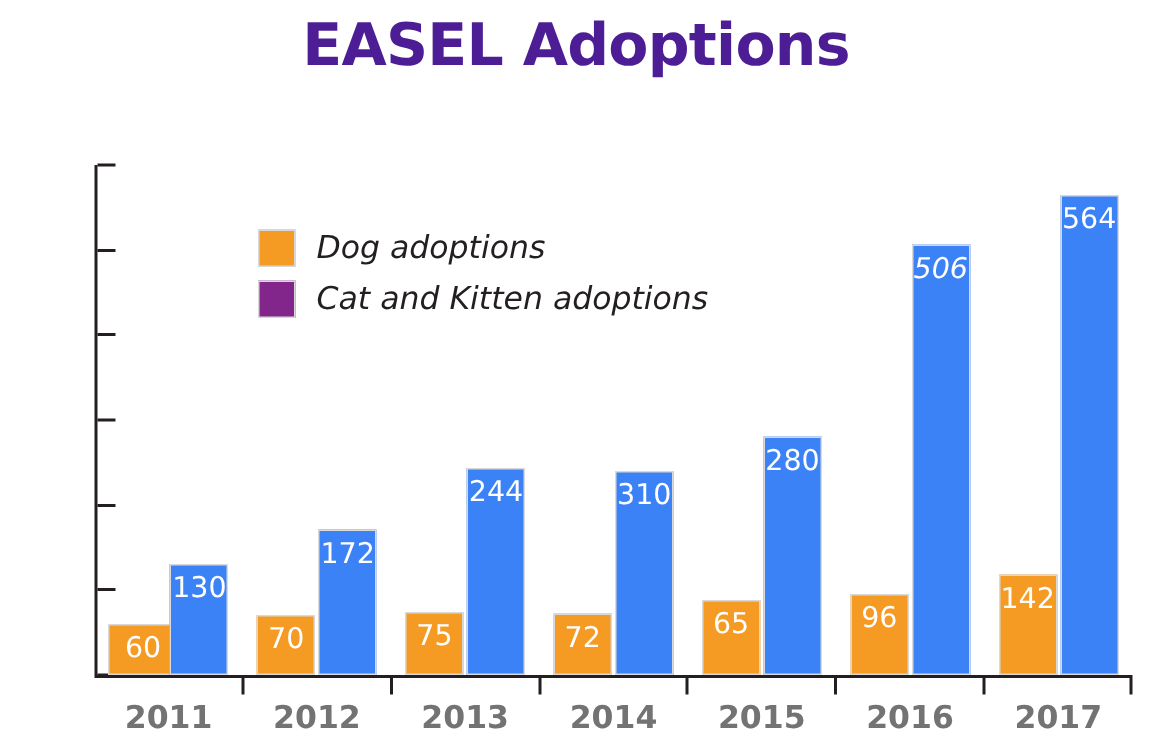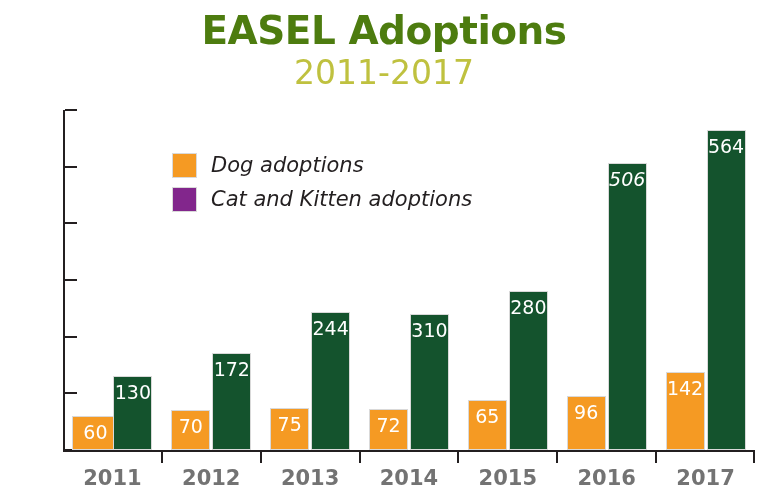--- a/index.html
+++ b/index.html
@@ -20,21 +20,21 @@
     position: absolute;
     left: 0;
     top: 8px;
     width: 768px;
     text-align: center;
   }
   #chart-title {
     font-family: "DejaVu Sans", sans-serif;
     font-size: 39px;
     font-weight: bold;
-    color: #4d7c0f;
+    color: #4c1d95;
     letter-spacing: -0.5px;
     line-height: 46px;
     white-space: nowrap;
   }
   #chart-subtitle {
     font-family: "DejaVu Sans", sans-serif;
     font-size: 33px;
     font-weight: normal;
     color: #bfc13f;
     line-height: 38px;
@@ -85,21 +85,21 @@
   .bar {
     position: absolute;
     bottom: 0;
     box-sizing: border-box;
   }
   .bar.dog {
     background: #f59a23;
     border: 1px solid #d9d9d9;
   }
   .bar.cat {
-    background: #14532d;
+    background: #3b82f6;
     border: 1px solid #d9d9d9;
   }
   .bar-value {
     position: absolute;
     top: 4px;
     left: 0;
     width: 100%;
     text-align: center;
     font-family: "DejaVu Sans", sans-serif;
     font-size: 19px;
@@ -146,21 +146,20 @@
     font-size: 21px;
     color: #231f20;
     white-space: nowrap;
   }
 </style>
 </head>
 <body>
 
 <div id="title-block">
   <div id="chart-title">EASEL Adoptions</div>
-  <div id="chart-subtitle">2011-2017</div>
 </div>
 
 <div id="plot-area">
   <div id="y-axis-line"></div>
   <div id="x-axis-line"></div>
   <div id="y-ticks">
       <div class="y-tick" style="top: 339px;"></div>
       <div class="y-tick" style="top: 282.333px;"></div>
       <div class="y-tick" style="top: 225.667px;"></div>
       <div class="y-tick" style="top: 169px;"></div>
@@ -208,21 +207,21 @@
       </div>
       <div class="bar cat" style="left: 445.857px; width: 39px; height: 158.667px;">
         <span class="bar-value">280</span>
       </div>
       <div class="bar dog" style="left: 503.714px; width: 39px; height: 54.4px;">
         <span class="bar-value">96</span>
       </div>
       <div class="bar cat" style="left: 544.714px; width: 39px; height: 286.733px; font-style: italic;">
         <span class="bar-value">506</span>
       </div>
-      <div class="bar dog" style="left: 602.571px; width: 39px; height: 78px; margin-top: 36px;">
+      <div class="bar dog" style="left: 602.571px; width: 39px; height: 67px; margin-top: 36px;">
         <span class="bar-value">142</span>
       </div>
       <div class="bar cat" style="left: 643.571px; width: 39px; height: 319.6px;">
         <span class="bar-value">564</span>
       </div>
     </div>
   <div id="x-cat-labels">
       <div class="x-cat-label" style="left: 0px; width: 98.8571px;">2011</div>
       <div class="x-cat-label" style="left: 98.8571px; width: 98.8571px;">2012</div>
       <div class="x-cat-label" style="left: 197.714px; width: 98.8571px;">2013</div>

